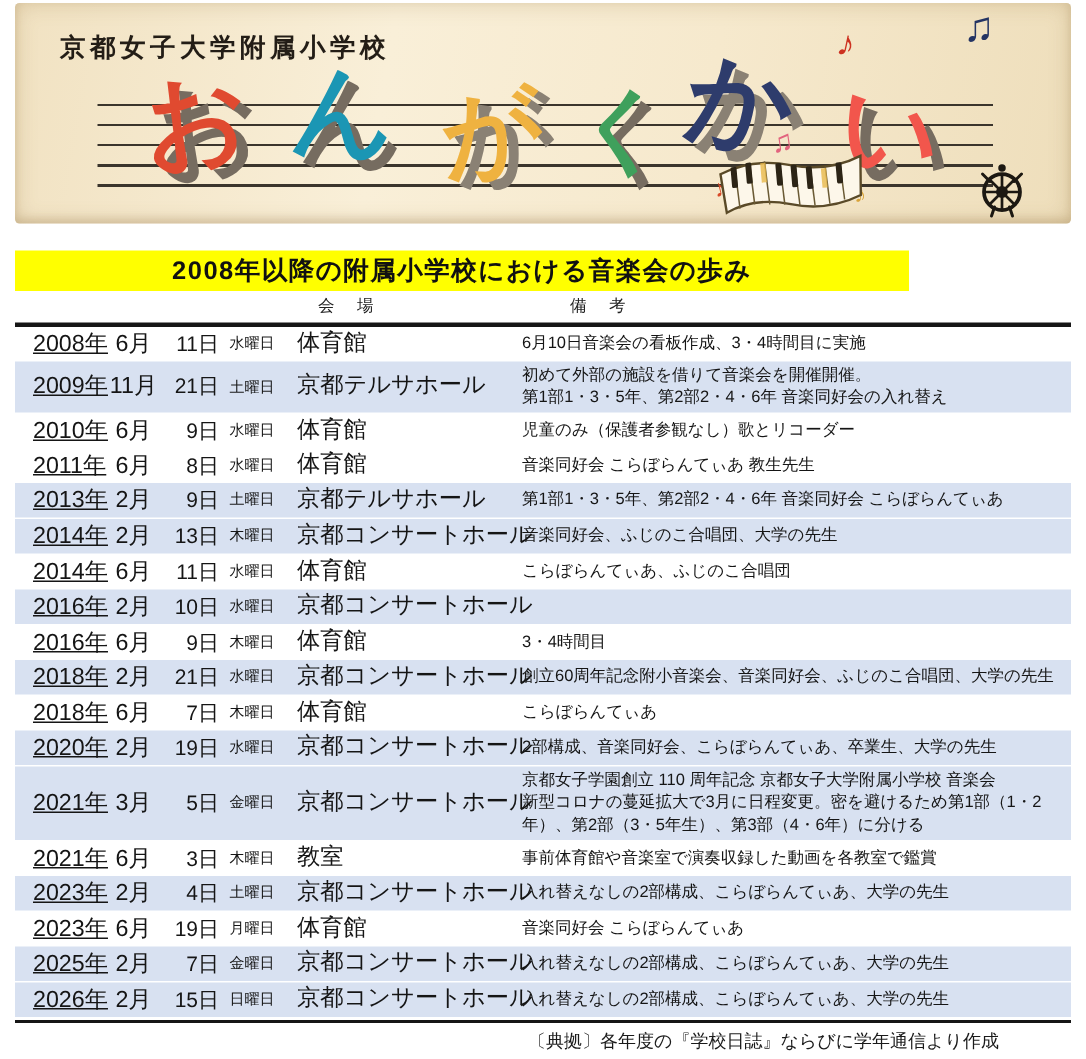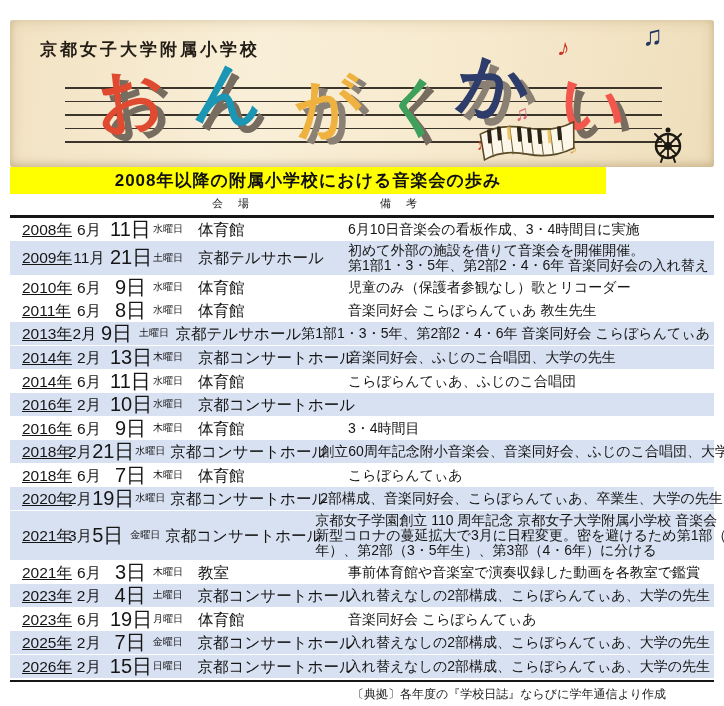--- a/index.html
+++ b/index.html
@@ -1,21 +1,21 @@
 <!DOCTYPE html>
 <html><head>
 <meta charset="utf-8">
 <style>
   * { margin:0; padding:0; box-sizing:border-box; }
   html,body { width:724px; height:706px; background:#ffffff; overflow:hidden;
     font-family:"Liberation Sans","DejaVu Sans",sans-serif; color:#151515; }
   .page { position:relative; width:724px; height:706px; background:#fff; }
 
   
-  .banner { position:absolute; left:10px; top:20px; width:704px; height:147px;
+  .banner { position:absolute; left:10px; top:2px; width:704px; height:147px;
     background:linear-gradient(100deg,#f1e2c2 0%,#f9efd8 35%,#f6e9cd 65%,#eedebb 100%);
     border-radius:3px; box-shadow:inset 0 0 14px rgba(150,118,66,.28), inset 0 -3px 6px rgba(120,90,40,.18);
     overflow:hidden; }
   .school-name { position:absolute; left:30px; top:18px; font-size:17px; font-weight:700;
     letter-spacing:3px; color:#231d16; }
   .staff { position:absolute; left:55px; top:67px; width:597px; height:56px;
     background:repeating-linear-gradient(to bottom,#3b352c 0px,#3b352c 1.6px,transparent 1.6px,transparent 13.5px); }
   .letters span { position:absolute; font-weight:700; line-height:1; display:inline-block; }
   .letters span:nth-child(1){ left:86px;  top:44px; font-size:68px; transform:rotate(-6deg); text-shadow:7px 7px 0 #766c60; }
   .letters span:nth-child(2){ left:184px; top:38px; font-size:68px; transform:rotate(2deg);  text-shadow:7px 7px 0 #766c60; }
@@ -40,24 +40,24 @@
   
   .table-area { position:absolute; left:10px; top:196px; width:704px; }
   .col-headers { position:relative; height:19px; font-size:11px; color:#222;text-decoration:underline; }
   .col-headers .venue { position:absolute; left:202px; letter-spacing:6px; }
   .col-headers .notes { position:absolute; left:370px; letter-spacing:6px; }
   .hline  { height:2.5px; background:#161616; }
   .row { display:flex; align-items:center; padding:2px 0; min-height:23px; }
   .row.hl { background:#d8e1f1; margin-bottom:1px; }
   .c-year  { width:58px; padding-left:12px; font-size:15.5px; line-height:19px; white-space:nowrap;text-decoration:underline; }
   .c-month { width:42px; text-align:center; font-size:15.5px; line-height:19px; white-space:nowrap; }
-  .c-day   { width:36px; text-align:right; font-size:20px; line-height:19px; white-space:nowrap; }
+  .c-day   { width:36px; text-align:right; font-size:14px; line-height:19px; white-space:nowrap; }
   .c-week  { width:40px; margin-left:7px; font-size:10px; white-space:nowrap; }
-  .c-venue { width:150px; margin-left:5px; font-size:15.5px; line-height:19px; white-space:nowrap; }
-  .c-notes { flex:1; font-size:14px; padding-right:4px; }
+  .c-venue { width:150px; margin-left:5px; font-size:15.5px; line-height:19px; white-space:nowrap;font-family:Liberation Mono, monospace; }
+  .c-notes { flex:1; font-size:11px; padding-right:4px; }
   .c-notes .line { line-height:15px; white-space:nowrap; }
   .bline { height:2px; background:#161616; margin-top:2px; }
   .source { padding:4px 0 0 342px; font-size:12px; color:#1a1a1a; }
 </style>
 </head>
 <body>
 
 <div class="page">
 
   <div class="banner">

